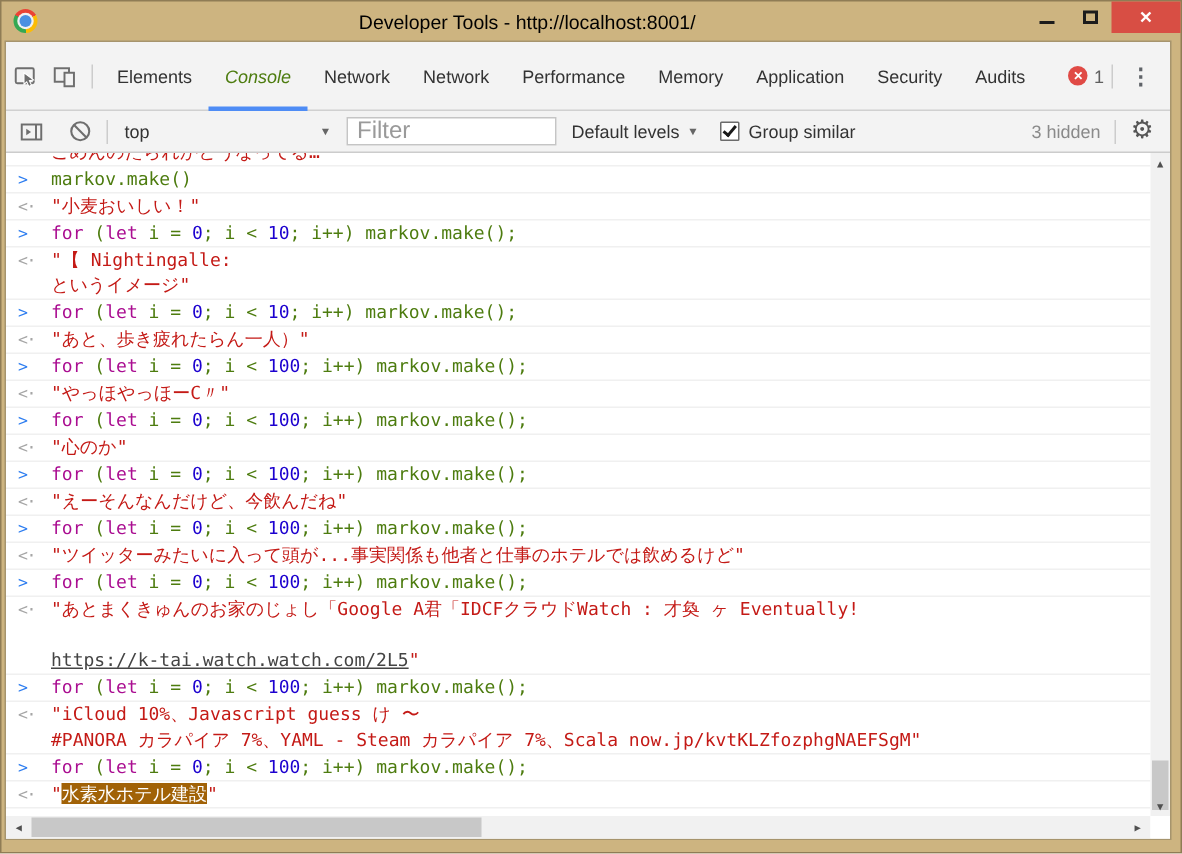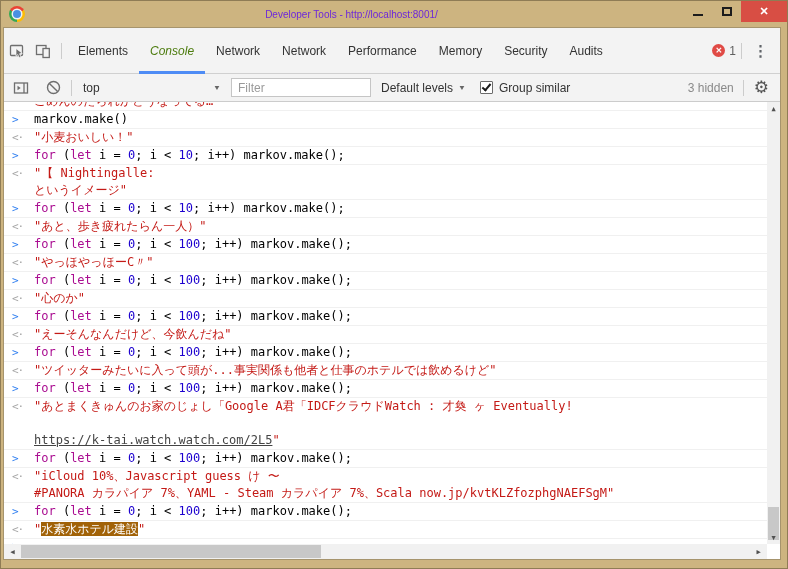--- a/index.html
+++ b/index.html
@@ -13,21 +13,21 @@
   }
 
   
   .titlebar{ position:absolute; left:0; top:0; right:0; height:28px;
     display:flex; align-items:center; }
   .chrome-logo{ width:16px; height:16px; border-radius:50%; margin-left:9px;
     background:conic-gradient(from -60deg,#ea4335 0 120deg,#fbbc05 120deg 240deg,#34a853 240deg 360deg);
     position:relative; flex:0 0 auto;}
   .chrome-logo::after{ content:''; position:absolute; left:4px; top:4px; width:8px; height:8px;
     border-radius:50%; background:#4a90e2; box-shadow:0 0 0 1.5px #f1f1f1; }
-  .title-text{ flex:1; text-align:center; font-size:10px; color:#6d28d9;
+  .title-text{ flex:1; text-align:center; font-size:13px; color:#000000;
     white-space:nowrap; overflow:hidden; }
   .win-controls{ position:absolute; right:1px; top:1px; display:flex; }
   .win-btn{ width:29px; height:21px; display:flex; align-items:center; justify-content:center; cursor:default;}
   .win-btn .bar{ width:10px; height:2px; background:#1c1c1c; margin-top:6px;}
   .win-btn .box{ width:10px; height:9px; border:2px solid #1c1c1c; background:transparent;}
   .win-close{ width:46px; height:21px; background:#d84e44; color:#fff;
     display:flex; align-items:center; justify-content:center;
     font-size:11px; font-weight:bold; }
 
   
@@ -52,21 +52,21 @@
   .err-count{ margin-left:4px; color:#5f5f5f; }
   .kebab{ font-size:15px; font-weight:bold; color:#5f6368; padding:0 6px; letter-spacing:0;}
 
   
   .toolbar{ height:28px; background:#f3f3f3; border-bottom:1px solid #ccc;
     display:flex; align-items:center; flex:0 0 auto; padding-left:4px;}
   .context-select{ display:flex; align-items:center; justify-content:space-between;
     width:138px; margin-left:6px; color:#333;}
   .caret{ font-size:8px; color:#666; transform:scaleY(.9); }
   .filter-input{ width:140px; height:19px; margin-left:10px; border:1px solid #c5c5c5;
-    font-size:12px; padding:0 6px; color:#333; font-family:"Liberation Sans",sans-serif;}
+    font-size:16px; padding:0 6px; color:#333; font-family:"Liberation Sans",sans-serif;}
   .filter-input::placeholder{ color:#9a9a9a; }
   .levels{ display:flex; align-items:center; margin-left:10px; }
   .levels .caret{ margin-left:5px; }
   .checkbox{ width:13px; height:13px; border:1px solid #6b6b6b; background:#fff;
     margin-left:14px; position:relative; border-radius:1px;}
   .checkbox .check{ position:absolute; left:3px; top:0px; width:5px; height:9px;
     border-right:2px solid #1a1a1a; border-bottom:2px solid #1a1a1a; transform:rotate(40deg);}
   .group-label{ margin-left:6px; }
   .toolbar-right{ margin-left:auto; display:flex; align-items:center; padding-right:6px;}
   .hidden-count{ color:#8a8a8a; margin-right:4px;}
@@ -80,21 +80,21 @@
   .entry{ position:relative; border-bottom:1px solid #f0f0f0; padding:0 8px 0 30px;}
   .entry .line{ line-height:17px; white-space:pre-wrap; }
   .entry.clipped{ height:9px; overflow:hidden; }
   .entry.clipped .line{ margin-top:-9px; }
   .entry.prompt{ border-bottom:none; height:18px;}
   .arrow{ position:absolute; left:8px; top:0; line-height:17px; }
   .arrow.command{ color:#2d7df0; font-size:11px;}
   .arrow.result{ color:#a5a5a5; font-size:11px; letter-spacing:-1px;}
   .arrow.prompt{ color:#2d7df0; font-weight:bold; font-size:12px;}
 
-  .tok-pl{ color:#000000; }
+  .tok-pl{ color:#4d7c0f; }
   .tok-kw{ color:#aa0d91; }
   .tok-num{ color:#1c00cf; }
   .tok-str{ color:#c41a16; }
   .tok-link{ color:#444; text-decoration:underline; }
   .tok-sel{ background:#a16207; color:#fff; }
 
   
   .vscroll{ position:absolute; right:0; top:0; bottom:15px; width:13px; background:#f1f1f1;}
   .vscroll .sb-arrow{ position:absolute; left:0; width:13px; height:13px; font-size:7px;
     color:#505050; display:flex; align-items:center; justify-content:center;}
@@ -162,20 +162,23 @@
       <div class="tab">
           <span>Network</span>
         </div>
       <div class="tab">
           <span>Performance</span>
         </div>
       <div class="tab">
           <span>Memory</span>
         </div>
       <div class="tab">
+          <span>Application</span>
+        </div>
+      <div class="tab">
           <span>Security</span>
         </div>
       <div class="tab">
           <span>Audits</span>
         </div>
 
       <div class="tabbar-right">
         <div class="err-badge">
           <div class="err-circle">
               <span>✕</span>

